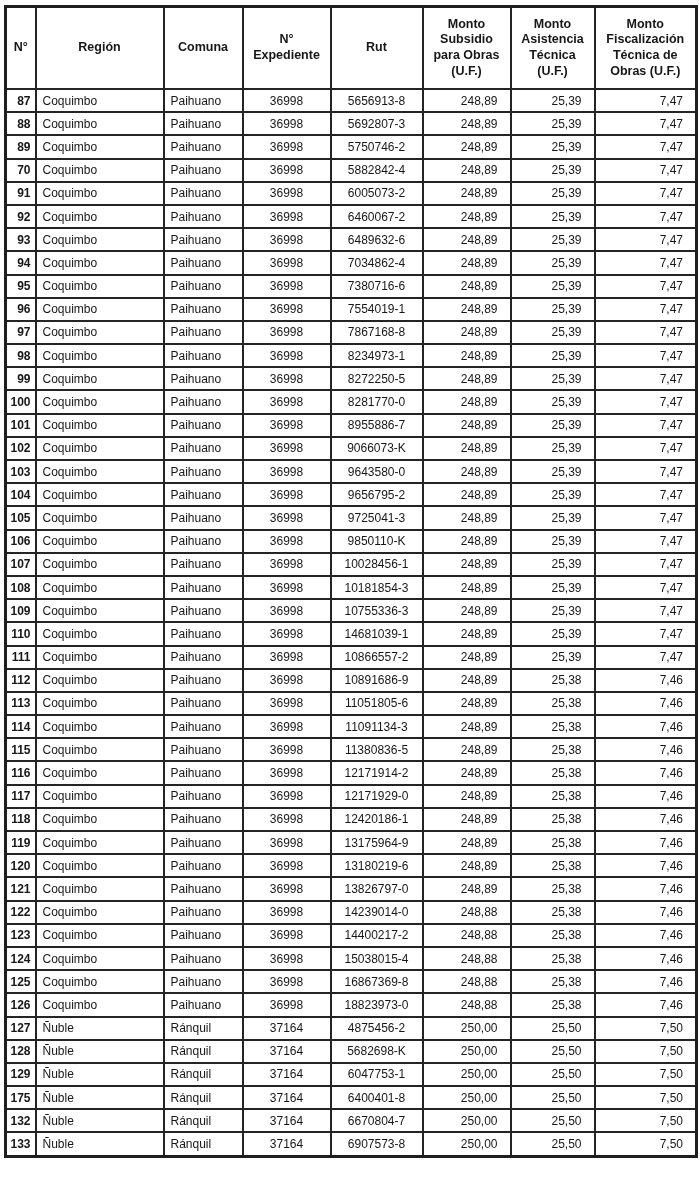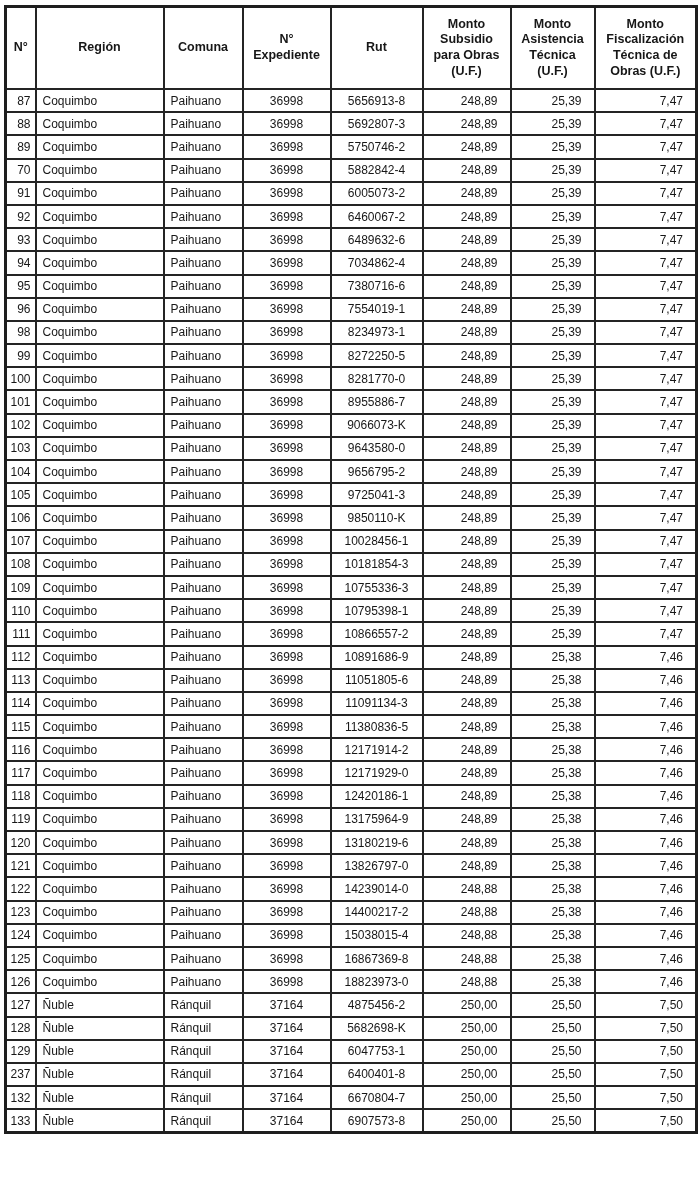--- a/index.html
+++ b/index.html
@@ -42,21 +42,21 @@
     background: #ffffff;
     border-radius: 14px;
   }
   .doc-table td {
     font-size: 12px;
     height: 21.2px;
     padding: 0 3px;
     vertical-align: middle;
     background: #ffffff;
   }
-  td.c-n     { text-align: right;  padding-right: 4px; }
+  td.c-n     { text-align: right;  padding-right: 4px; font-weight: bold; }
   td.c-left  { text-align: left;   padding-left: 6px; }
   td.c-mid   { text-align: center; }
   td.c-monto { text-align: right;  padding-right: 12px; }
 </style>
 </head>
 <body>
 
 <div class="page">
   <table class="doc-table">
     <colgroup>
@@ -185,20 +185,30 @@
     <td class="c-n">96</td>
     <td class="c-left">Coquimbo</td>
     <td class="c-left">Paihuano</td>
     <td class="c-mid">36998</td>
     <td class="c-mid">7554019-1</td>
     <td class="c-monto">248,89</td>
     <td class="c-monto">25,39</td>
     <td class="c-monto">7,47</td>
   </tr>
 
+  <tr>
+    <td class="c-n">97</td>
+    <td class="c-left">Coquimbo</td>
+    <td class="c-left">Paihuano</td>
+    <td class="c-mid">36998</td>
+    <td class="c-mid">7867168-8</td>
+    <td class="c-monto">248,89</td>
+    <td class="c-monto">25,39</td>
+    <td class="c-monto">7,47</td>
+  </tr>
 
   <tr>
     <td class="c-n">98</td>
     <td class="c-left">Coquimbo</td>
     <td class="c-left">Paihuano</td>
     <td class="c-mid">36998</td>
     <td class="c-mid">8234973-1</td>
     <td class="c-monto">248,89</td>
     <td class="c-monto">25,39</td>
     <td class="c-monto">7,47</td>
@@ -323,21 +333,21 @@
     <td class="c-monto">248,89</td>
     <td class="c-monto">25,39</td>
     <td class="c-monto">7,47</td>
   </tr>
 
   <tr>
     <td class="c-n">110</td>
     <td class="c-left">Coquimbo</td>
     <td class="c-left">Paihuano</td>
     <td class="c-mid">36998</td>
-    <td class="c-mid">10795398-1</td>
+    <td class="c-mid">14681039-1</td>
     <td class="c-monto">248,89</td>
     <td class="c-monto">25,39</td>
     <td class="c-monto">7,47</td>
   </tr>
 
   <tr>
     <td class="c-n">111</td>
     <td class="c-left">Coquimbo</td>
     <td class="c-left">Paihuano</td>
     <td class="c-mid">36998</td>
@@ -540,21 +550,21 @@
     <td class="c-left">Ránquil</td>
     <td class="c-mid">37164</td>
     <td class="c-mid">6047753-1</td>
     <td class="c-monto">250,00</td>
     <td class="c-monto">25,50</td>
     <td class="c-monto">7,50</td>
   </tr>
 
 
   <tr>
-    <td class="c-n">237</td>
+    <td class="c-n">175</td>
     <td class="c-left">Ñuble</td>
     <td class="c-left">Ránquil</td>
     <td class="c-mid">37164</td>
     <td class="c-mid">6400401-8</td>
     <td class="c-monto">250,00</td>
     <td class="c-monto">25,50</td>
     <td class="c-monto">7,50</td>
   </tr>
 
   <tr>

